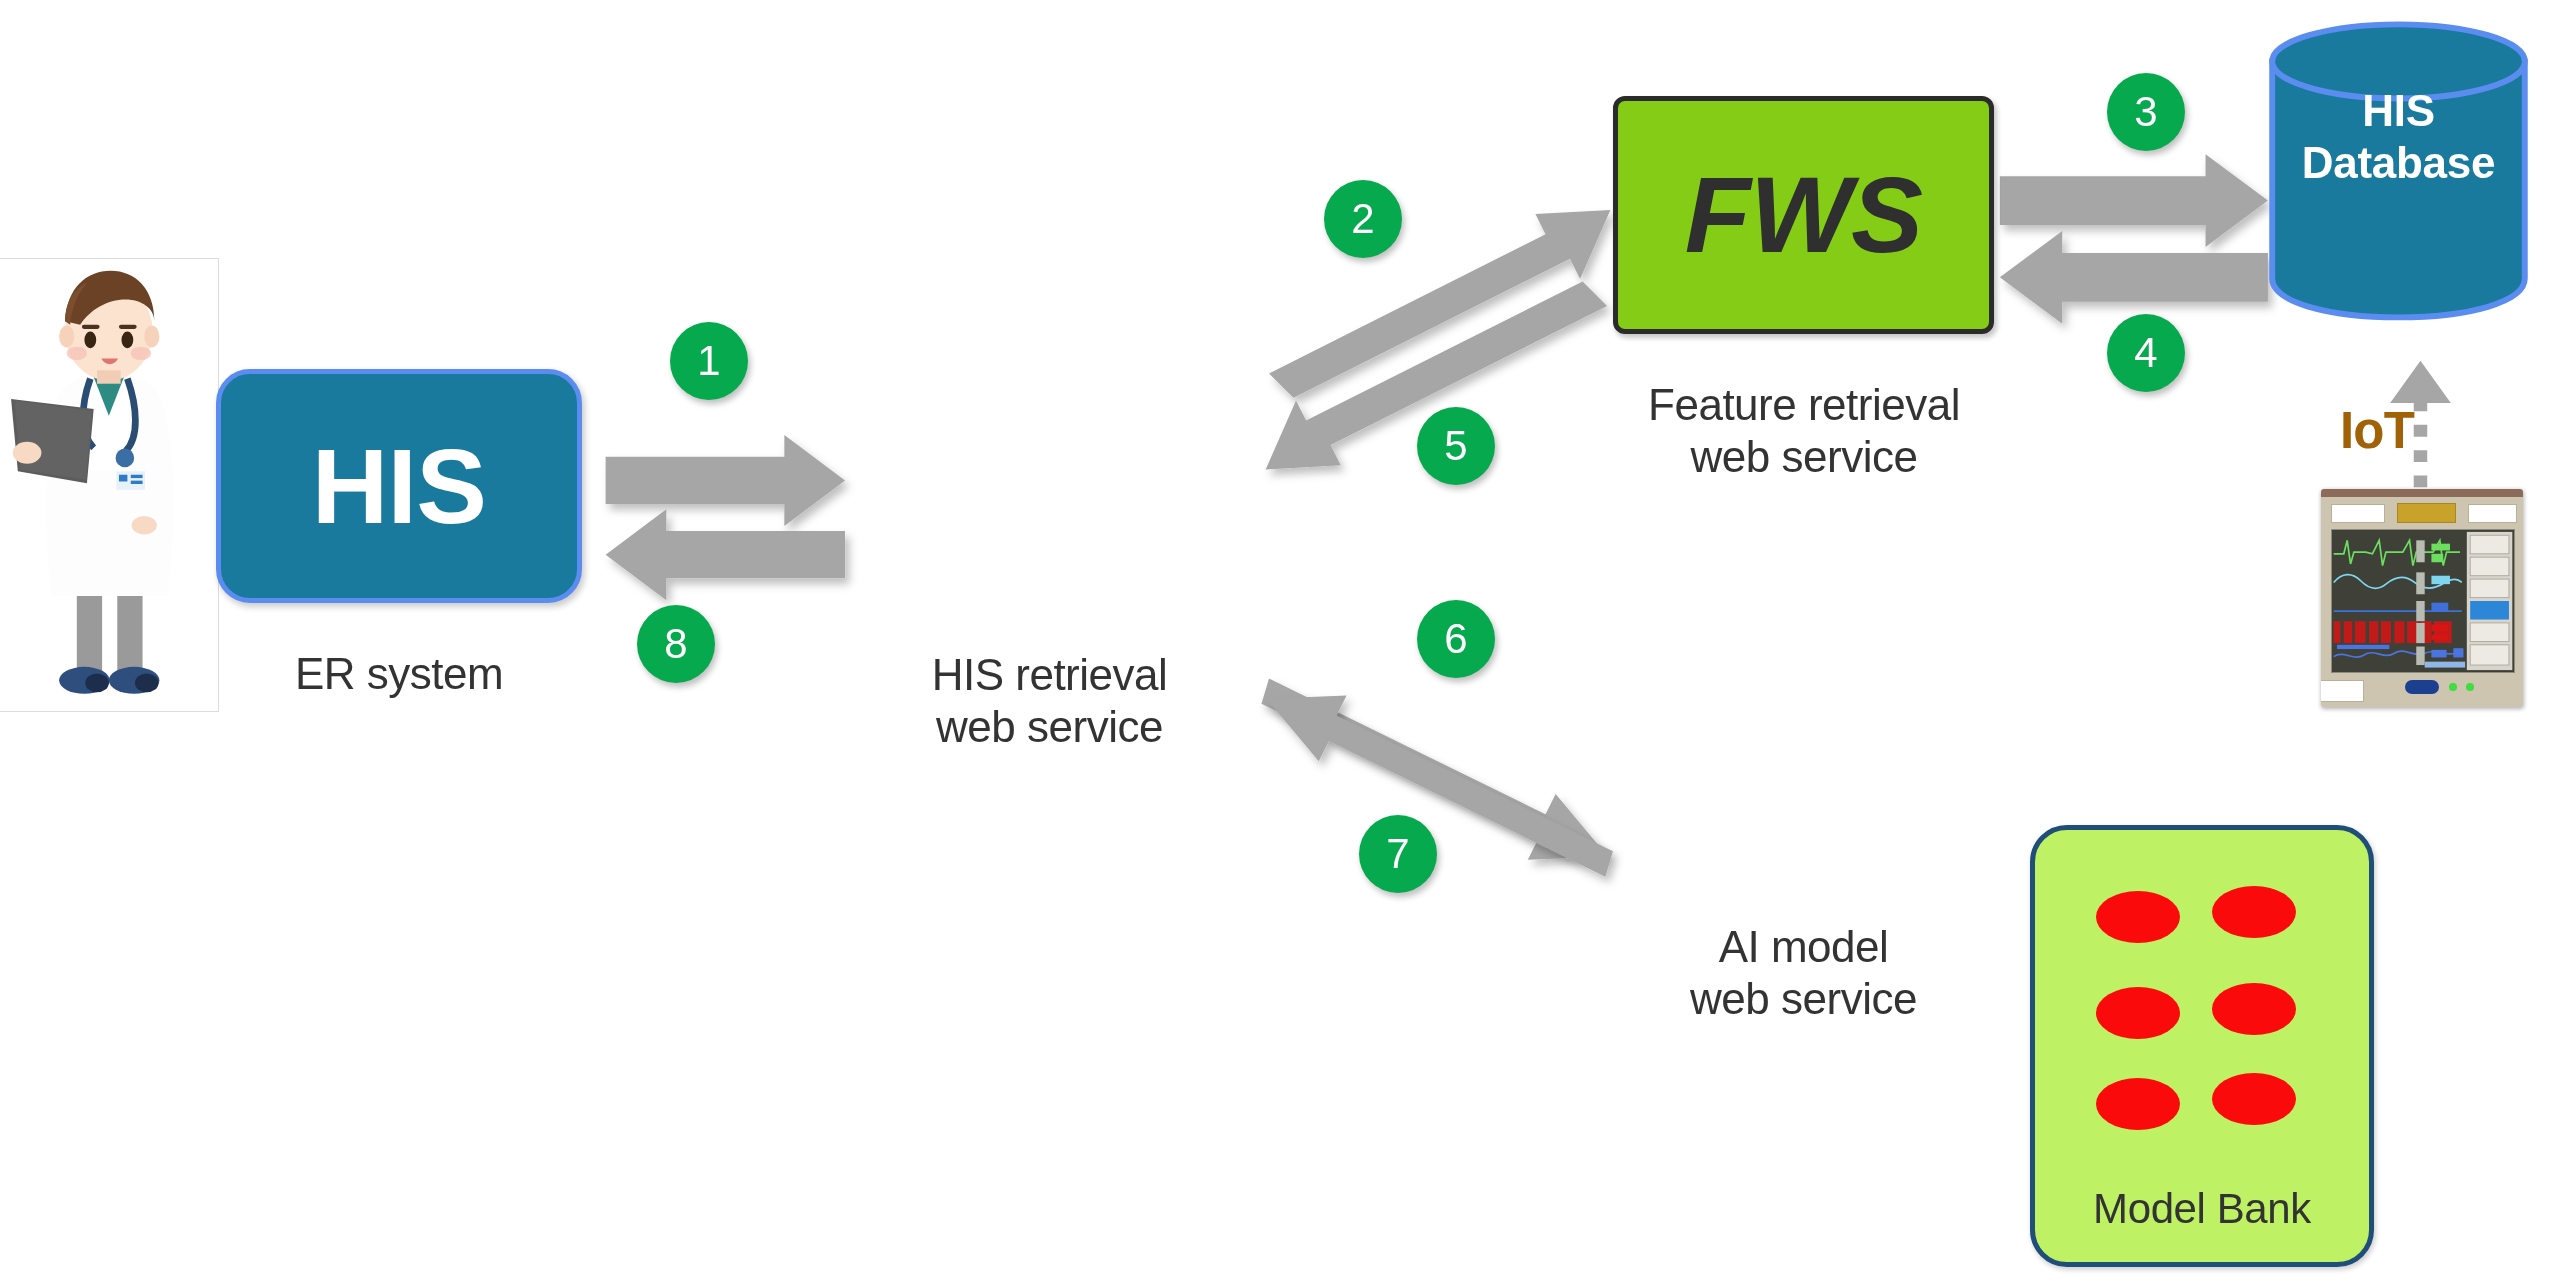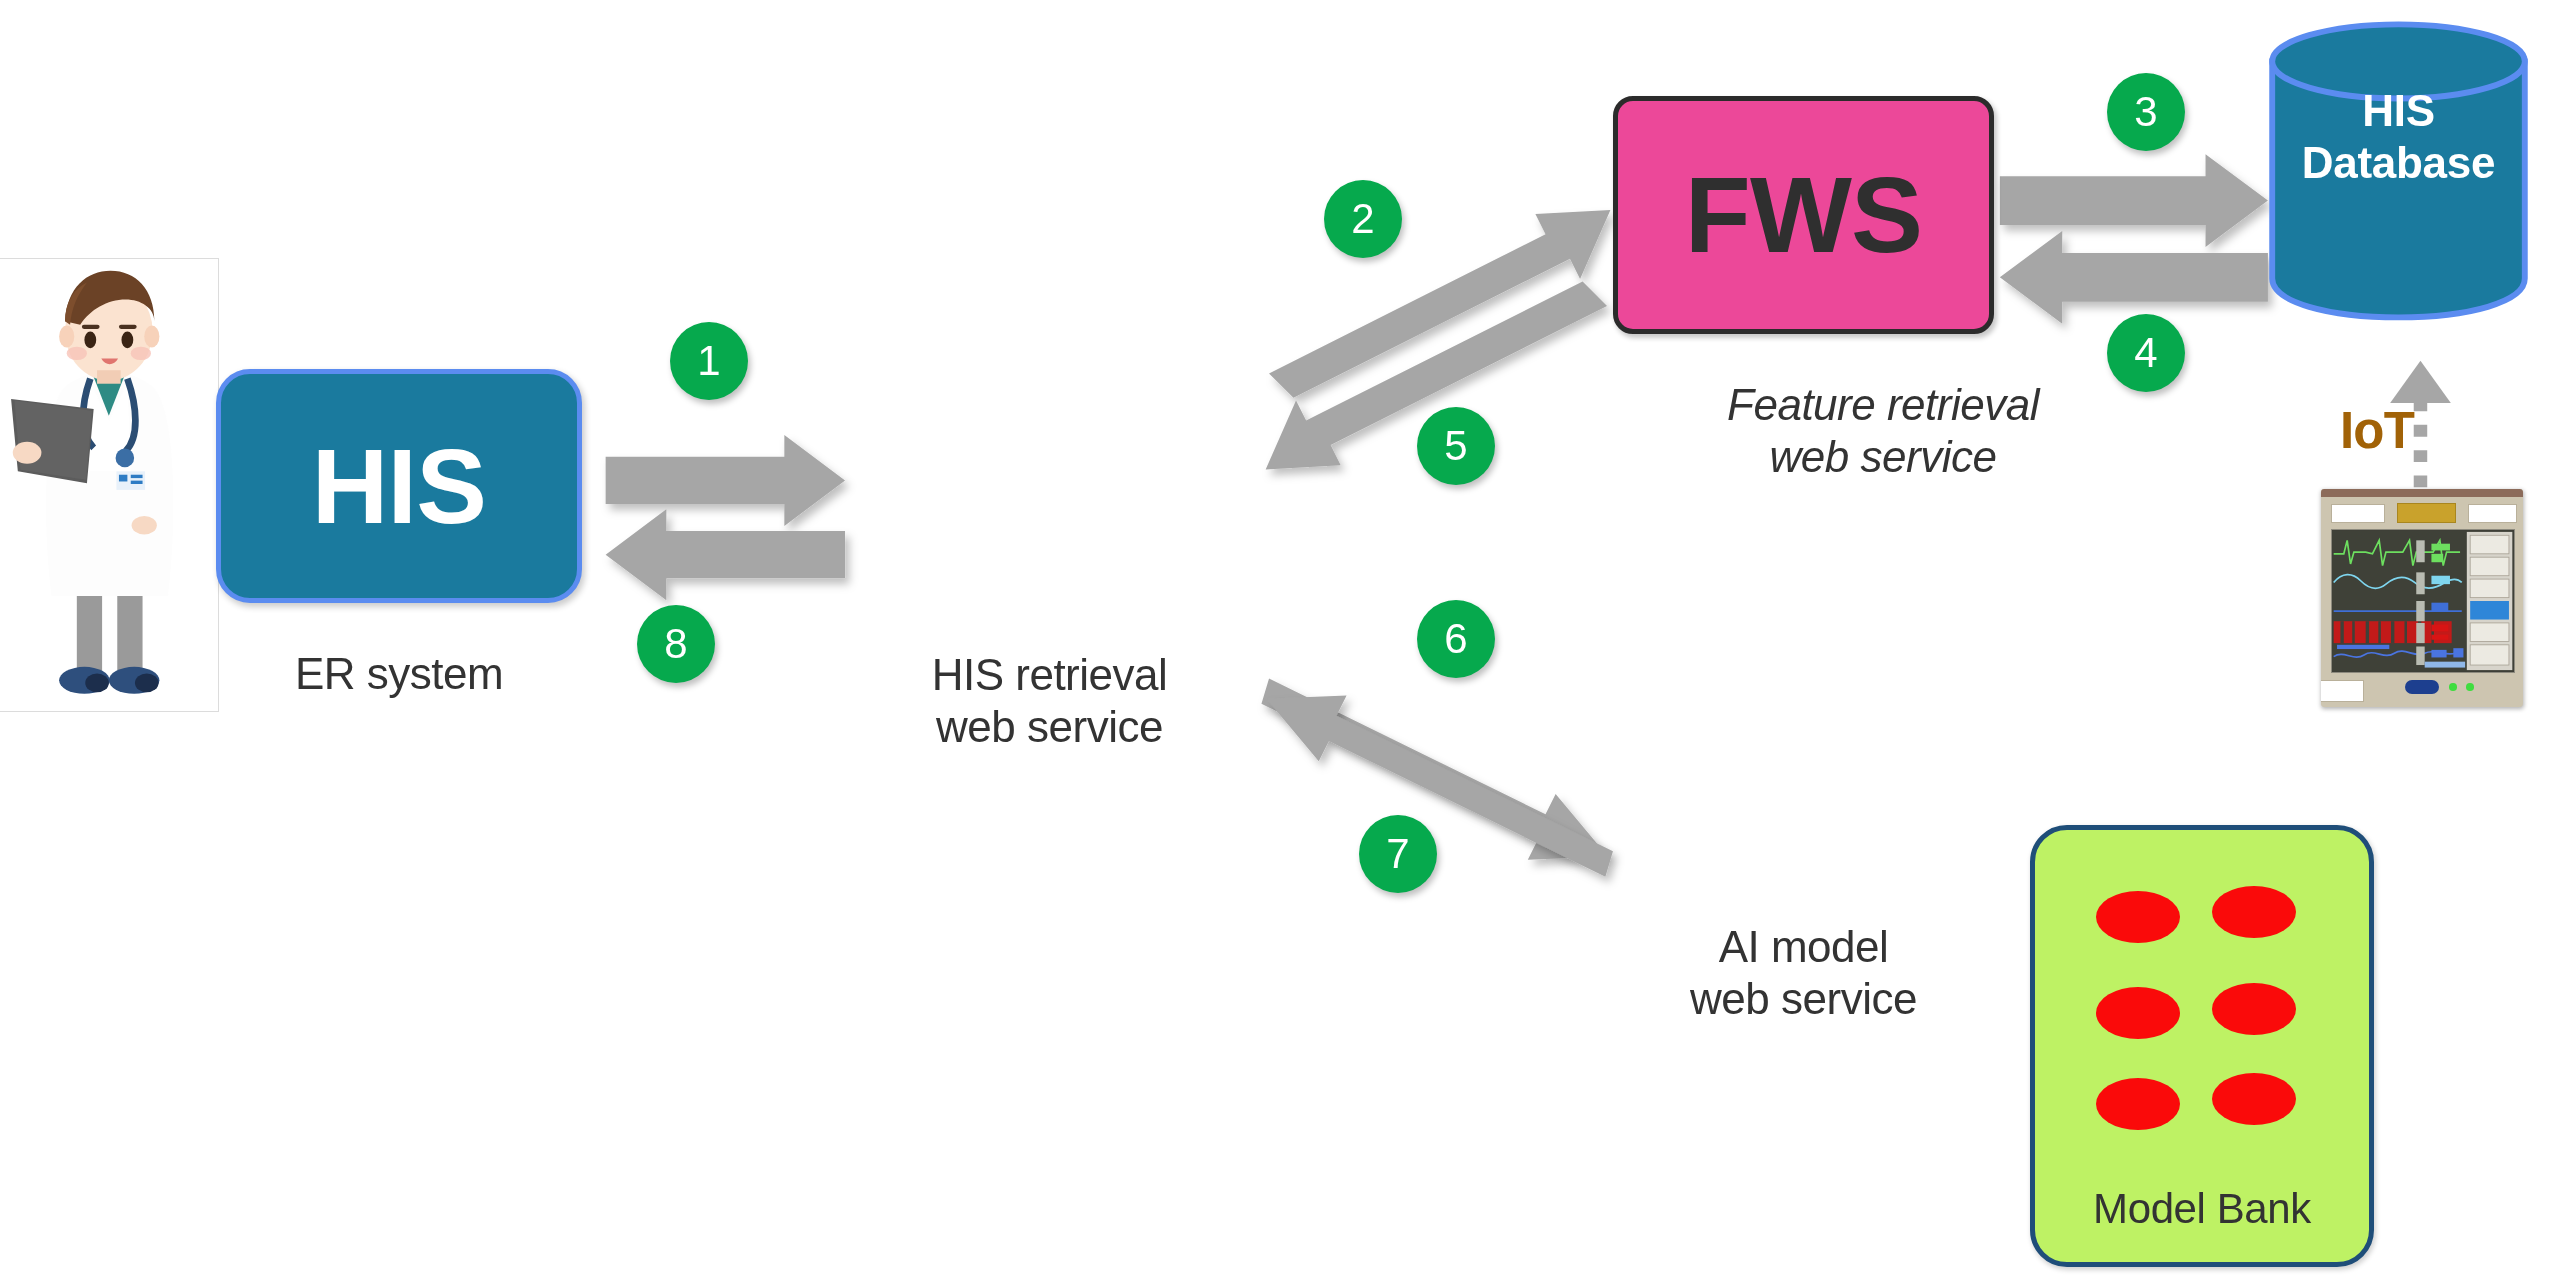--- a/index.html
+++ b/index.html
@@ -4,22 +4,22 @@
 <style>
   html,body{margin:0;padding:0;background:#ffffff;}
   body{width:2576px;height:1288px;position:relative;overflow:hidden;
        font-family:"Liberation Sans","DejaVu Sans",sans-serif;}
   .stage{position:absolute;left:0;top:0;width:2576px;height:1288px;background:#fff;}
 
   
   .node{position:absolute;box-sizing:border-box;display:flex;align-items:center;justify-content:center;}
   .node .nodetext{font-weight:700;letter-spacing:-0.8px;line-height:1;}
 
-  .box-white{background:#ec4899;border:5.9px solid #2b2b2b;border-radius:20px;
-             box-shadow:2.5px 3.4px 5px rgba(0,0,0,.22);}
+  .box-white{background:#84cc16;border:5.9px solid #2b2b2b;border-radius:12px;
+             box-shadow:2.5px 3.4px 5px rgba(0,0,0,.22);font-style:italic;}
   .box-white .nodetext{color:#2f2f2f;font-size:108px;}
 
   .box-his{background:#1a7a9e;border:5.9px solid #5b8cf0;border-radius:34px;
            box-shadow:2.5px 3.4px 5.9px rgba(0,0,0,.2);}
   .box-his .nodetext{color:#ffffff;font-size:106px;}
 
   
   .caption{position:absolute;color:#333333;font-size:44px;line-height:1.18;
            text-align:center;font-family:"Liberation Sans","DejaVu Sans",sans-serif;
            letter-spacing:-0.5px;white-space:pre-line;}
@@ -176,21 +176,21 @@
     <span class="nodetext">HIS</span>
   </div>
   <div class="caption" style="left:216px;top:648px;width:366px;">ER system</div>
 
   <div class="caption" style="left:843px;top:649px;width:413px;">HIS retrieval
 web service</div>
 
   <div class="node box-white" style="left:1613px;top:96px;width:381px;height:238px;">
     <span class="nodetext">FWS</span>
   </div>
-  <div class="caption" style="left:1652px;top:379px;width:462px;font-style:italic;">Feature retrieval
+  <div class="caption" style="left:1573px;top:379px;width:462px;">Feature retrieval
 web service</div>
 
   <div class="caption" style="left:1606px;top:921px;width:395px;">AI model
 web service</div>
 
   <div class="db" style="left:2268px;top:18.6px;width:261px;height:302px;">
     <svg width="261" height="302" viewBox="0 0 310 358">
       <path d="M5,50 L5,308 C5,336 72,354 155,354 C238,354 305,336 305,308 L305,50 Z" fill="#1a7a9e" stroke="#5b8cf0" stroke-width="7"></path>
       <ellipse cx="155" cy="50" rx="150" ry="44" fill="#1a7a9e" stroke="#5b8cf0" stroke-width="7"></ellipse>
     </svg>

